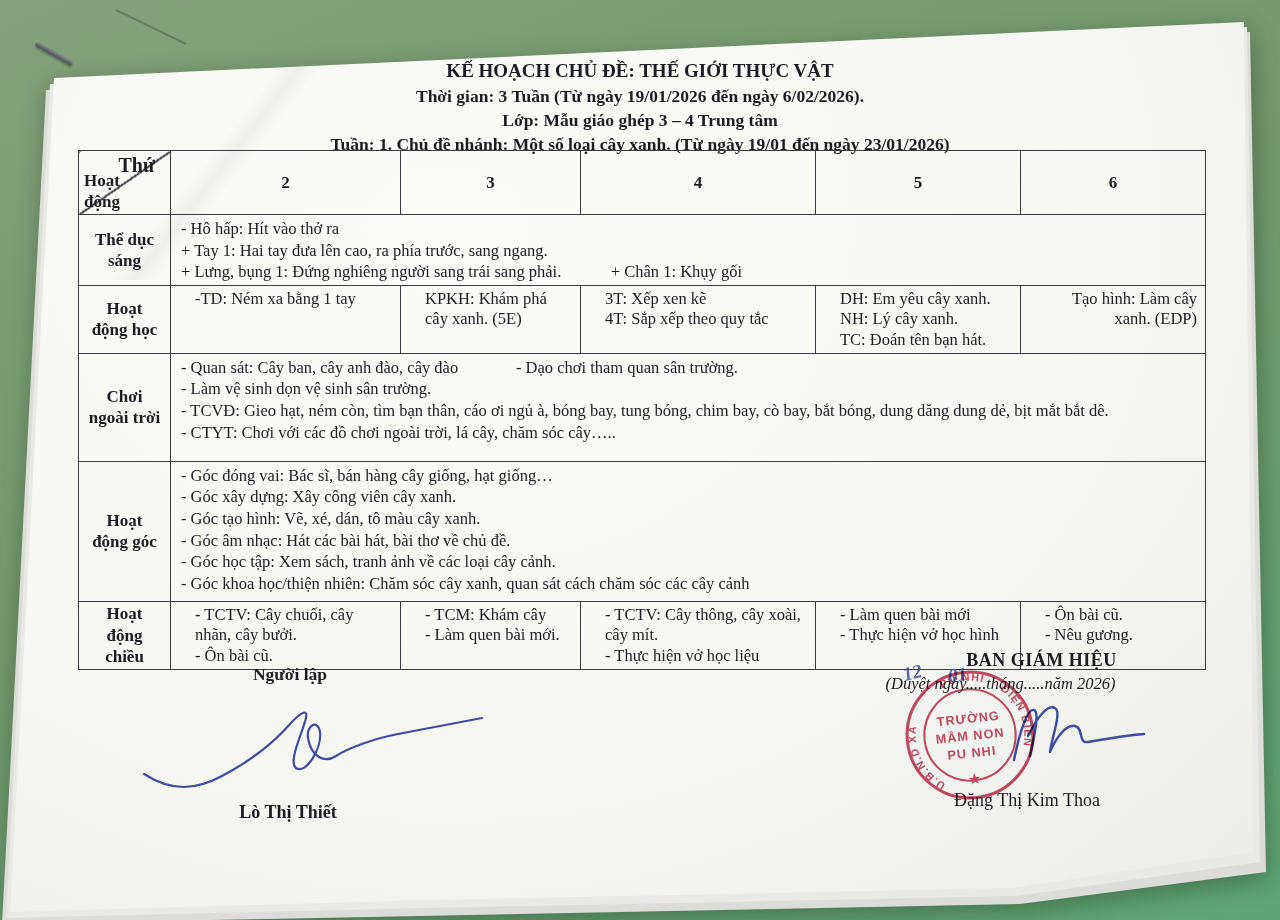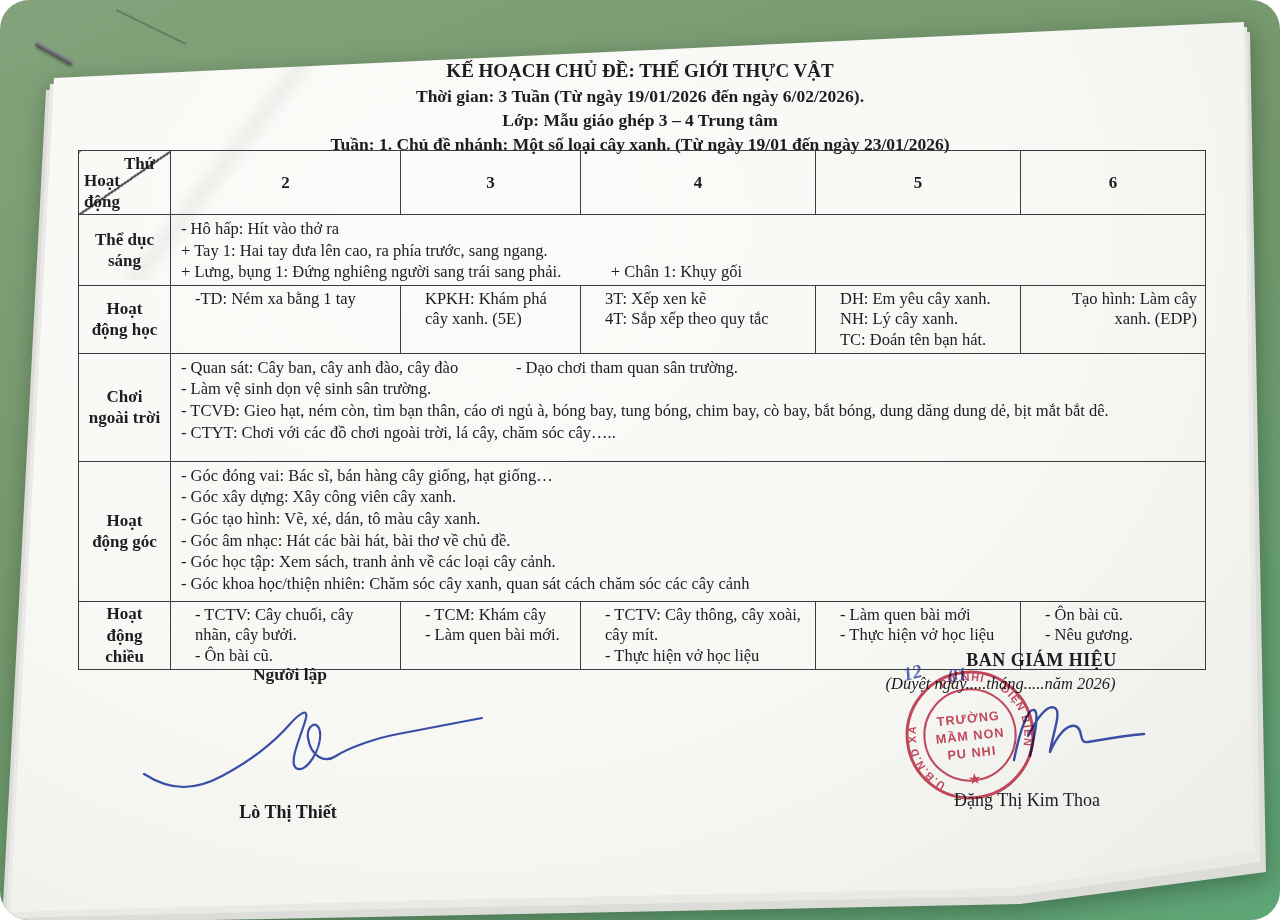--- a/index.html
+++ b/index.html
@@ -12,21 +12,20 @@
   }
   *{margin:0;padding:0;box-sizing:border-box;}
   html,body{width:1280px;height:920px;overflow:hidden;}
   body{
     font-family:"Liberation Serif", serif;
     color:var(--text-black);
   }
   .scene{
     position:relative;width:1280px;height:920px;overflow:hidden;
     background:linear-gradient(158deg,#83a27b 0%,#74976c 45%,#5ea576 100%);
-    border-radius:29px;
   }
   .scratch{position:absolute;background:rgba(28,48,30,.30);border-radius:2px;}
   .scratch.s1{left:112px;top:26px;width:78px;height:2px;transform:rotate(26deg);}
   .scratch.s2{left:1146px;top:62px;width:58px;height:2px;transform:rotate(42deg);opacity:.6;}
 
   .paper-wrap{position:absolute;inset:0;filter:drop-shadow(2px 7px 12px rgba(18,40,22,.38));}
   .sheet{position:absolute;inset:0;}
   .sheet.under2{background:#dcdcd8;clip-path:polygon(46px 90px,1250px 32px,1266px 872px,1020px 904px,420px 916px,2px 924px);}
   .sheet.under1{background:#e9e9e5;clip-path:polygon(50px 84px,1247px 27px,1260px 862px,1016px 896px,426px 908px,6px 918px);}
   .paper{
@@ -60,21 +59,21 @@
   td.row-label{
     font-weight:bold;text-align:center;vertical-align:middle;
     font-size:17px;line-height:1.25;white-space:pre-line;
   }
   td.content{vertical-align:top;padding:3px 10px 2px 10px;line-height:1.31;white-space:pre-wrap;}
   td.cell{vertical-align:top;padding:3px 8px 2px 24px;line-height:1.25;white-space:pre-line;}
   td.cell.center{text-align:right;}
   td.corner{position:relative;padding:0;
     background:linear-gradient(to bottom right,transparent calc(50% - 1px),var(--border-gray) calc(50% - 1px),var(--border-gray) calc(50% + 1px),transparent calc(50% + 1px));
   }
-  .corner-top{position:absolute;top:3px;right:15px;font-weight:bold;font-size:17px;}
+  .corner-top{position:absolute;top:3px;right:15px;font-weight:bold;font-size:20px;}
   .corner-bottom{position:absolute;bottom:2px;left:5px;font-weight:bold;font-size:17px;line-height:1.2;white-space:pre-line;text-align:left;}
 
   
   .maker-title{position:absolute;left:205px;top:664px;width:170px;text-align:center;font-weight:bold;font-size:17.5px;}
   .maker-name{position:absolute;left:198px;top:802px;width:180px;text-align:center;font-weight:bold;font-size:18px;}
   .board-title{position:absolute;left:899px;top:650px;width:285px;text-align:center;font-weight:bold;font-size:18px;letter-spacing:.5px;}
   .board-subtitle{position:absolute;left:848px;top:674px;width:305px;text-align:center;font-style:italic;font-size:16.5px;}
   .board-name{position:absolute;left:912px;top:790px;width:230px;text-align:center;font-weight:normal;font-size:18px;}
   .hand{position:absolute;color:var(--ink-blue);font-style:italic;font-size:19px;font-weight:bold;opacity:.85;}
   .hand.day{left:903px;top:662px;transform:rotate(-14deg);}
@@ -181,21 +180,21 @@
           <td class="row-label">Hoạt
 động
 chiều</td>
           <td class="cell">- TCTV: Cây chuối, cây nhãn, cây bưởi.
 - Ôn bài cũ.</td>
           <td class="cell">- TCM: Khám cây
 - Làm quen bài mới.</td>
           <td class="cell">- TCTV: Cây thông, cây xoài, cây mít.
 - Thực hiện vở học liệu</td>
           <td class="cell">- Làm quen bài mới
-- Thực hiện vở học liệu</td>
+- Thực hiện vở học hình</td>
           <td class="cell">- Ôn bài cũ.
 - Nêu gương.</td>
         </tr>
       </tbody>
         </table>
 
       <div class="maker-title">Người lập</div>
       <svg class="sig left" width="360" height="110" viewBox="0 0 360 110">
         <path stroke-width="2.2" d="M6,86 C34,104 58,102 84,88 C118,70 138,52 152,36 C162,25 170,20 168,30 C164,46 150,74 158,80 C168,87 184,60 182,44 C180,31 168,37 170,50 C173,68 186,76 198,68 C210,60 238,50 260,46 L344,30"></path>
       </svg>

